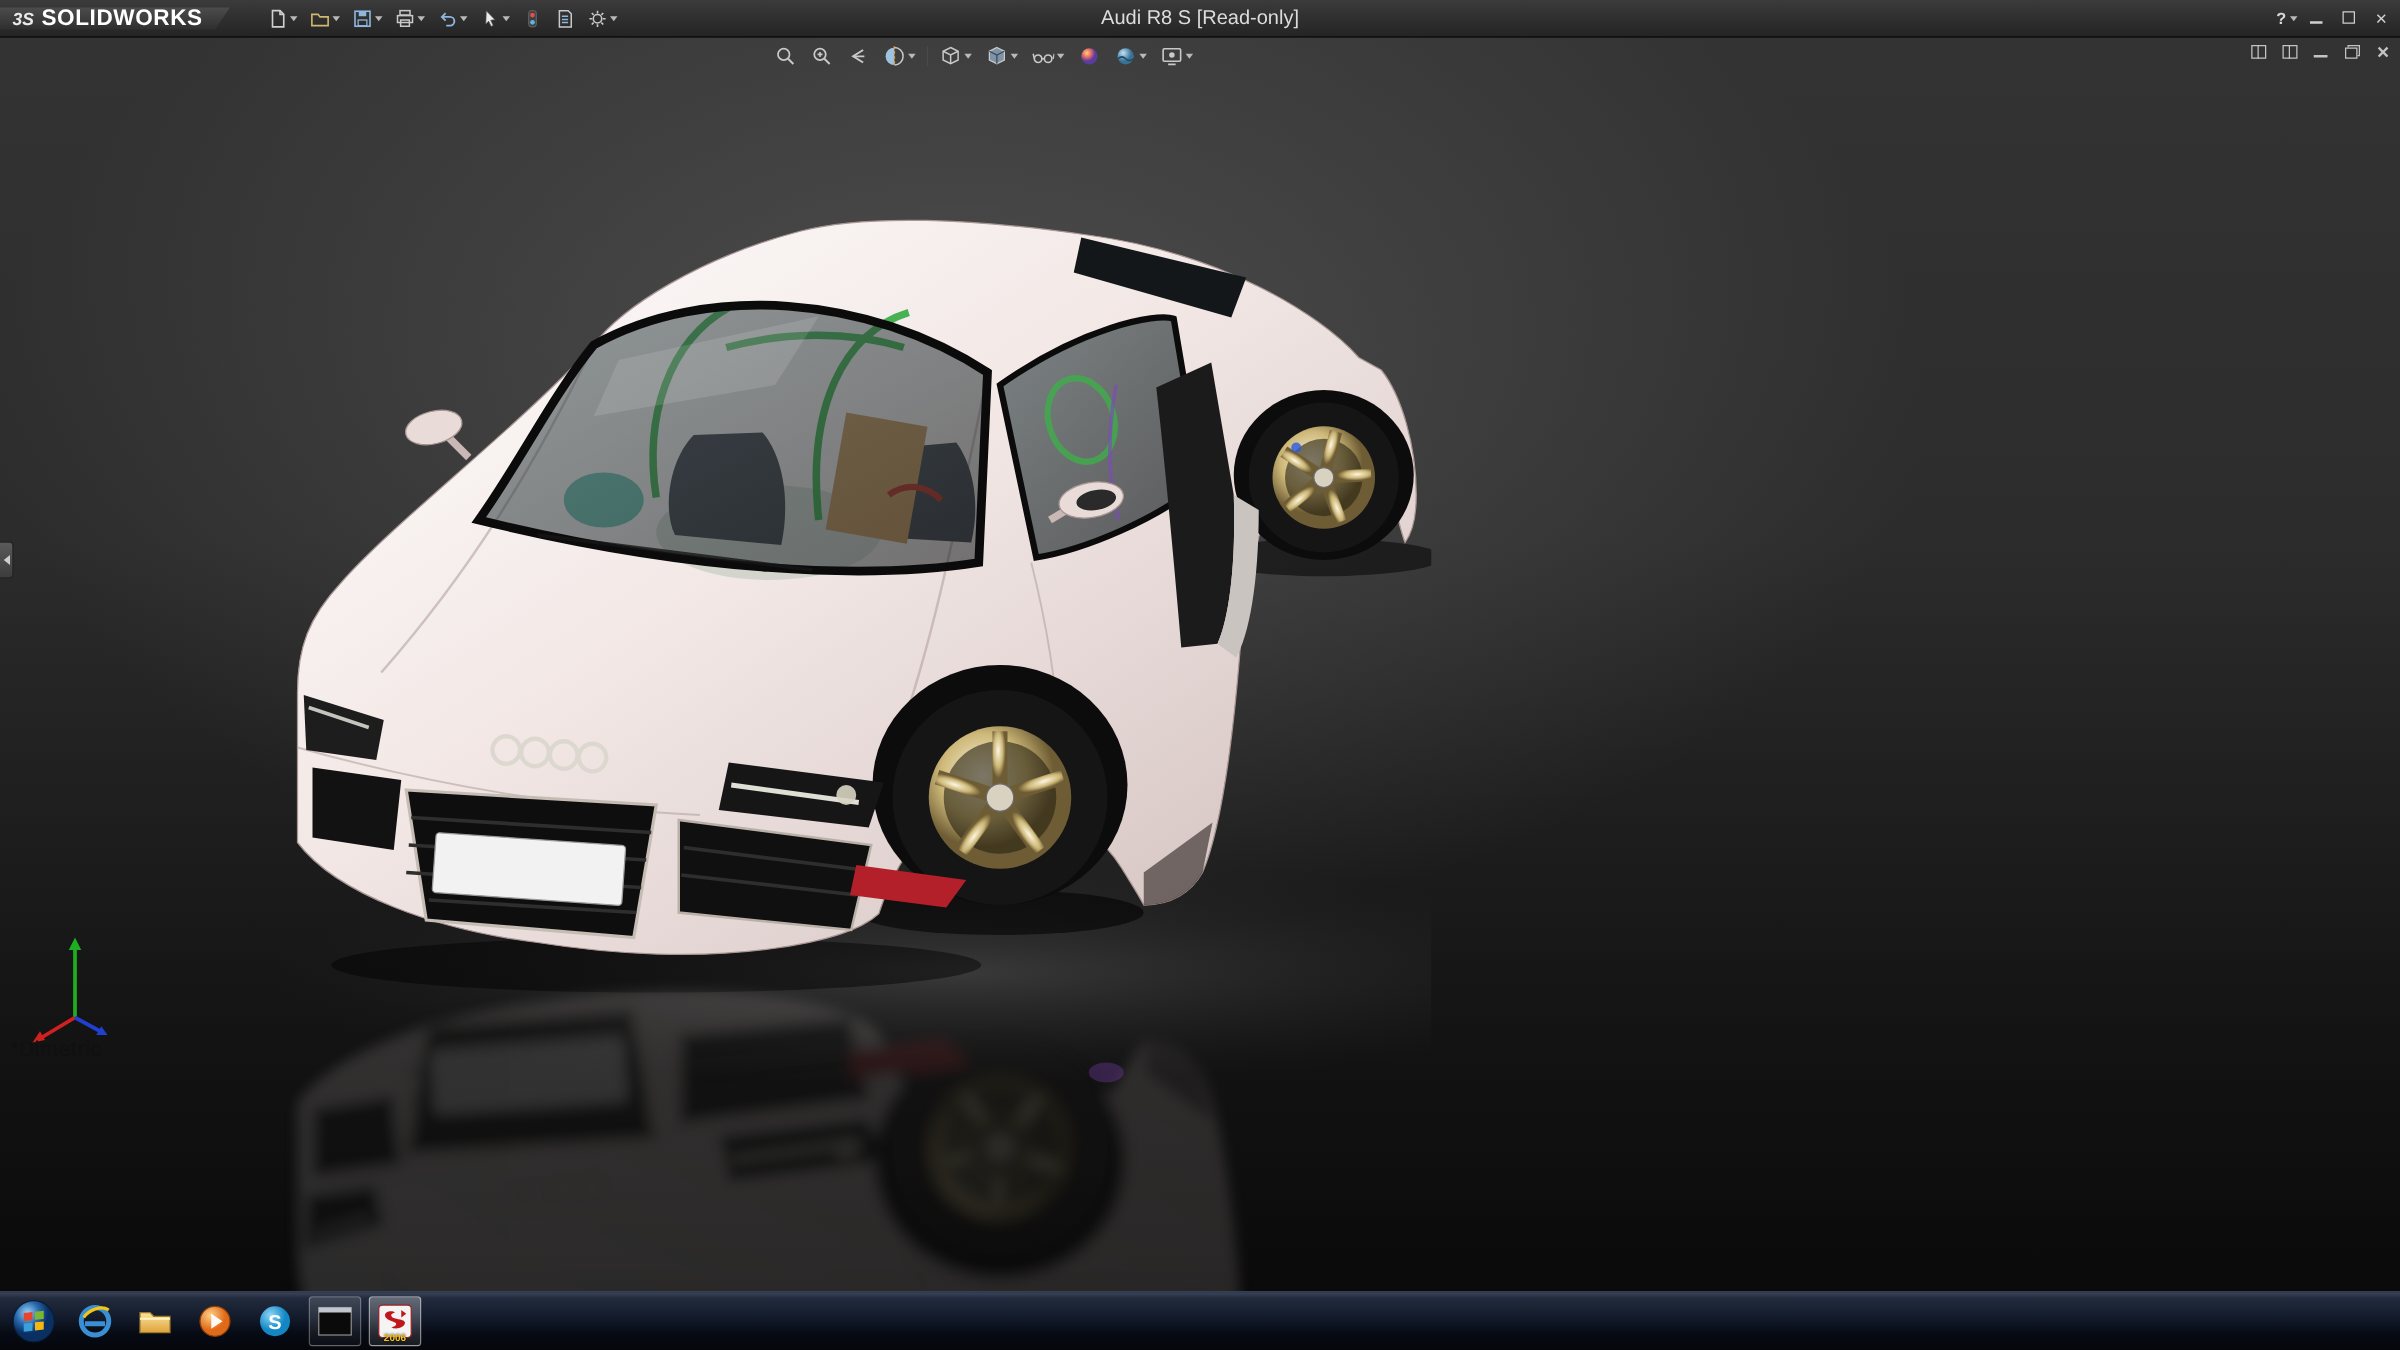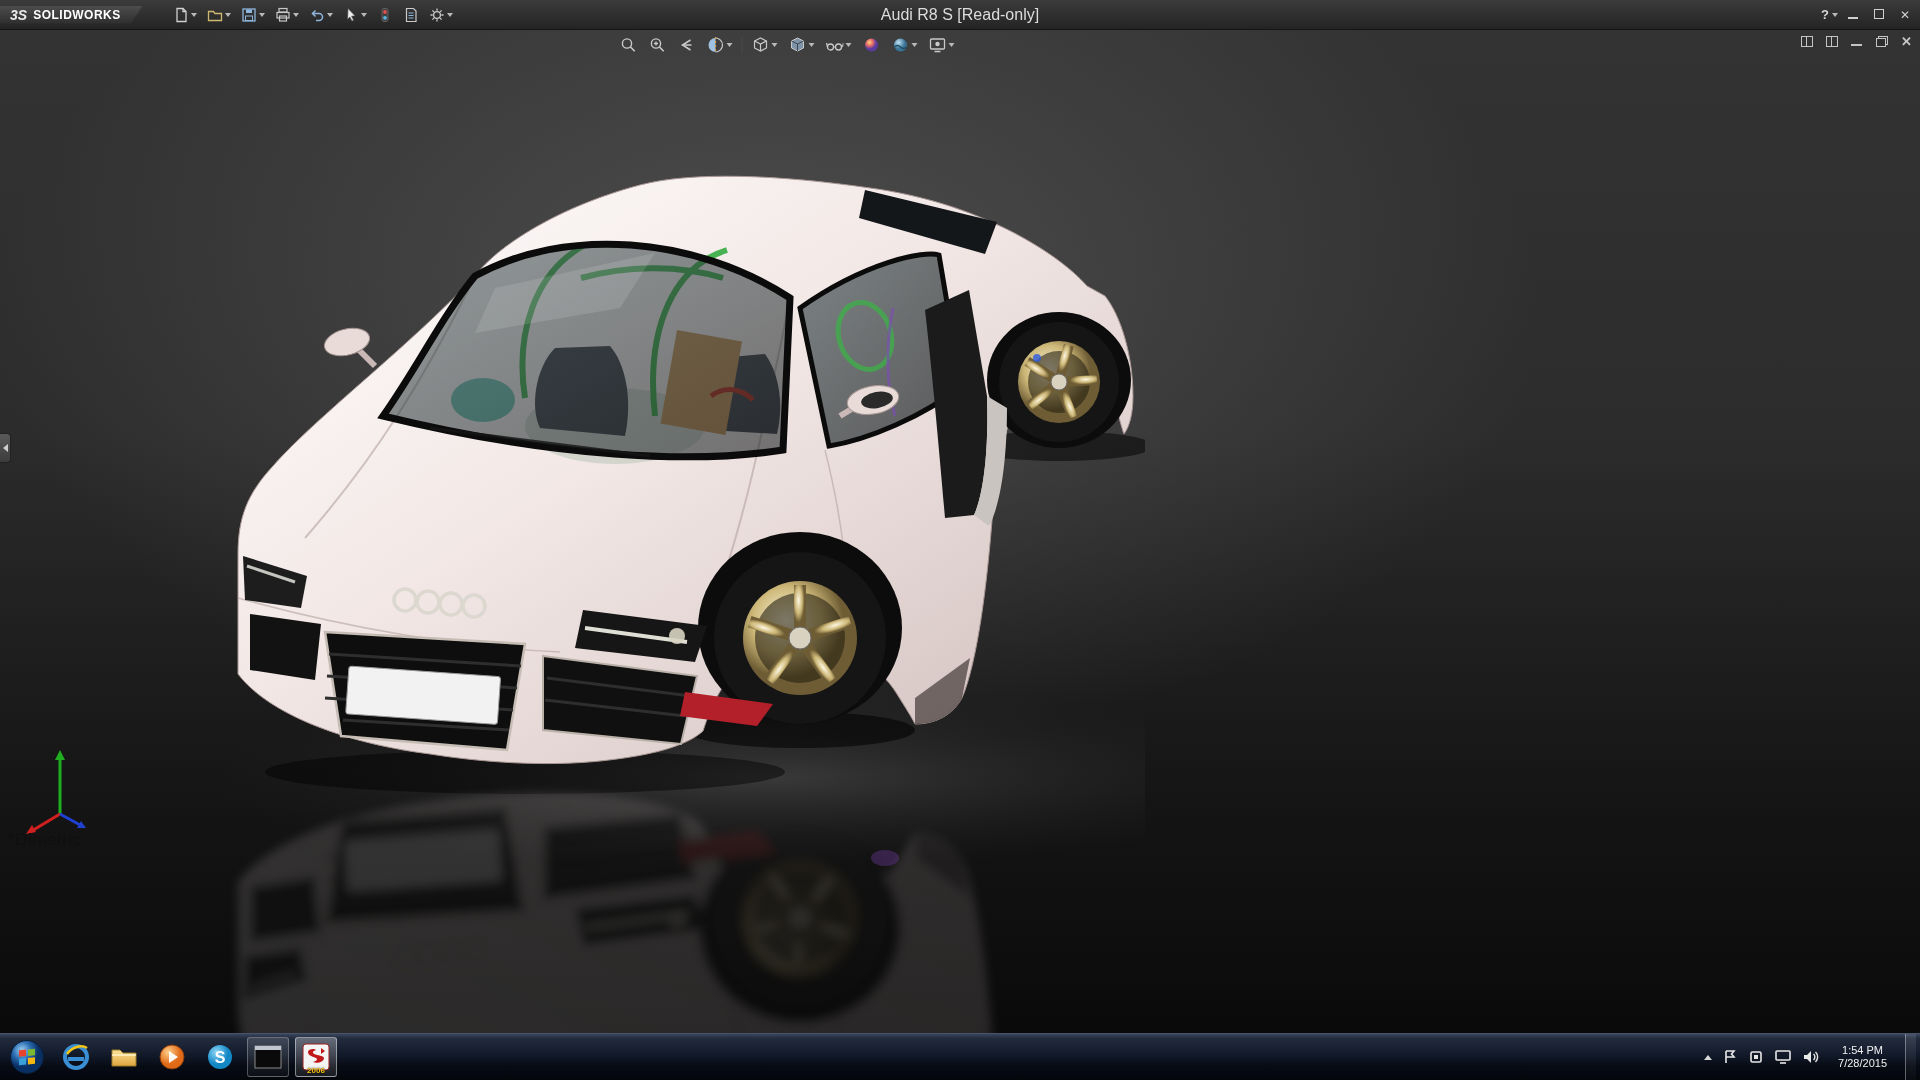--- a/index.html
+++ b/index.html
@@ -7,21 +7,21 @@
               font-family:"Liberation Sans", sans-serif; }
 
   
   .titlebar { position:absolute; top:0; left:0; right:0; height:30px;
     background:linear-gradient(#3b3b3b,#242424); display:flex; align-items:center; z-index:30;
     border-bottom:1px solid #141414; }
   .logo { height:18px; display:flex; align-items:center; gap:6px; padding:0 22px 0 10px;
     background:linear-gradient(#4c4c4c,#2e2e2e);
     clip-path:polygon(0 0,100% 0,calc(100% - 12px) 100%,0 100%); color:#fff; }
   .logo .prefix { font-style:italic; font-weight:bold; font-size:14px; color:#eaeaea; }
-  .logo .brand  { font-weight:bold; font-size:12px; letter-spacing:.5px; }
+  .logo .brand  { font-weight:bold; font-size:18px; letter-spacing:.5px; }
   .qa { display:flex; align-items:center; gap:2px; margin-left:26px; }
   .tbtn { display:flex; align-items:center; gap:2px; padding:3px 4px; border-radius:2px; }
   .tbtn svg { display:block; }
   .caret { width:0; height:0; border-left:3.5px solid transparent; border-right:3.5px solid transparent;
     border-top:4px solid #b9b9b9; }
   .win-title { position:absolute; left:50%; transform:translateX(-50%); color:#dcdcdc; font-size:16px; }
   .tb-right { margin-left:auto; display:flex; align-items:center; gap:10px; padding-right:10px; color:#cfcfcf; }
   .help-btn { font-size:13px; font-weight:bold; color:#d8d8d8; display:flex; align-items:center; gap:3px; }
   .wc { display:flex; align-items:center; gap:14px; }
   .wc .glyph { width:12px; height:11px; position:relative; }
@@ -536,36 +536,13 @@
   </div>
   <div class="tb-item active" style="position:relative;">
     <svg width="30" height="30" viewBox="0 0 30 30">
       <rect x="2" y="2" width="26" height="26" rx="3" fill="#f4f4f4" stroke="#9a2020"></rect>
       <path d="M7 10 C7 7 13 6 15 8 C12 9 11 10 13 12 C17 14 22 13 23 16 C23 20 16 22 12 20 C16 19 17 17 15 16 C10 14 7 13 7 10 Z" fill="#c01818"></path>
       <path d="M20 6 l4 3 -4 3 Z" fill="#c01818"></path>
     </svg>
     <span class="sw-badge">2006</span>
   </div>
 
-  <div class="tray">
-    <div class="chev"></div>
-    <svg width="16" height="16" viewBox="0 0 16 16">
-      <path d="M4 2 v12 M4 2 h8 l-2.5 3 L12 8 H4" fill="none" stroke="#e8e8e8" stroke-width="1.6"></path>
-    </svg>
-    <svg width="16" height="16" viewBox="0 0 16 16">
-      <rect x="3" y="3" width="10" height="10" rx="1.5" fill="none" stroke="#e8e8e8" stroke-width="1.6"></rect>
-      <path d="M6 6 h4 v4 h-4 Z" fill="#e8e8e8"></path>
-    </svg>
-    <svg width="18" height="16" viewBox="0 0 18 16">
-      <rect x="2" y="2" width="14" height="9" rx="1" fill="none" stroke="#e8e8e8" stroke-width="1.6"></rect>
-      <path d="M6 14 h6" stroke="#e8e8e8" stroke-width="1.6"></path>
-    </svg>
-    <svg width="18" height="16" viewBox="0 0 18 16">
-      <path d="M2 6 h3 l4 -4 v12 l-4 -4 H2 Z" fill="#e8e8e8"></path>
-      <path d="M11.5 5 a4 4 0 0 1 0 6 M13.5 3 a7 7 0 0 1 0 10" stroke="#e8e8e8" stroke-width="1.4" fill="none"></path>
-    </svg>
-    <div class="clock">
-      <div>1:54 PM</div>
-      <div>7/28/2015</div>
-    </div>
-    <div class="show-desktop"></div>
-  </div>
 </div>
 
 </body></html>

